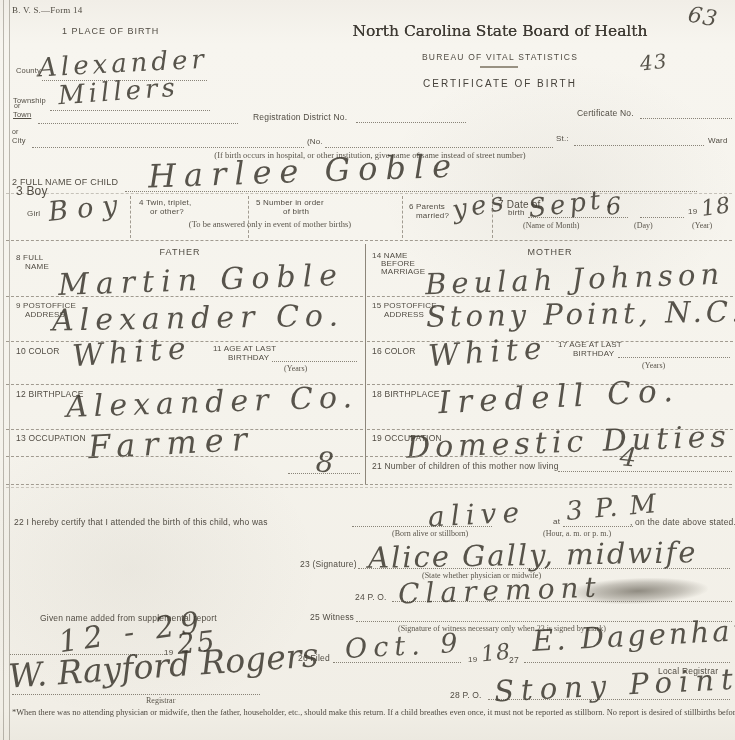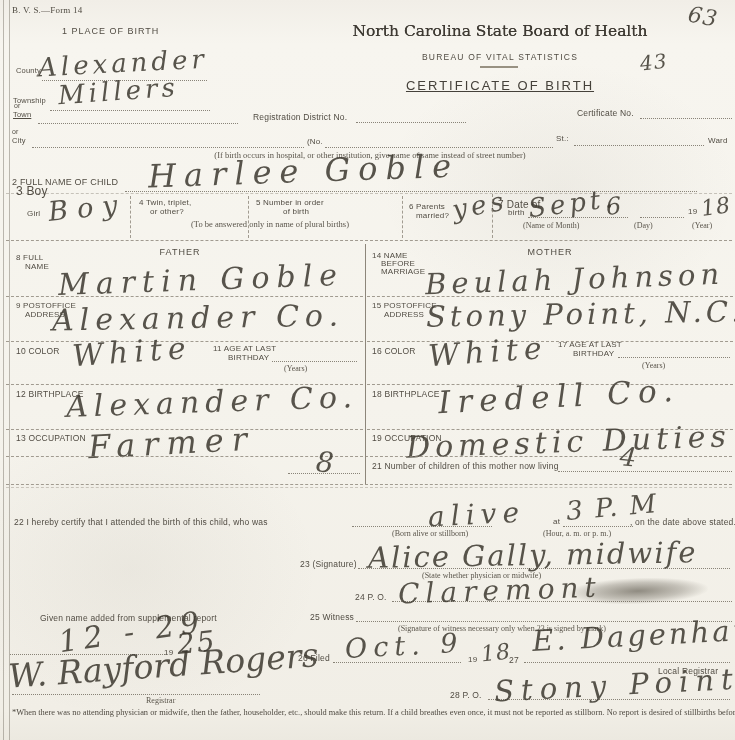--- a/index.html
+++ b/index.html
@@ -33,21 +33,21 @@
   <div class="abs edge" style="left:3px;top:0;width:5px;height:740px;"></div>
   <div class="abs stain" style="left:380px;top:60px;width:360px;height:260px;"></div>
   <div class="abs stain" style="left:-60px;top:420px;width:380px;height:300px;"></div>
 
   <span class="abs lbl serif" style="left:12px;top:5px;font-size:9px;">B. V. S.—Form 14</span>
 
   <span class="abs lbl" style="left:62px;top:26px;font-size:9px;letter-spacing:1px;">1 PLACE OF BIRTH</span>
   <div class="abs blackletter ctr" style="left:338px;top:22px;width:324px;font-size:15.5px;white-space:nowrap;">North Carolina State Board of Health</div>
   <div class="abs lbl ctr" style="left:400px;top:52px;width:200px;font-size:8.5px;letter-spacing:1.2px;">BUREAU OF VITAL STATISTICS</div>
   <div class="abs hsolid" style="left:480px;top:66px;width:38px;border-top-width:2px;"></div>
-  <div class="abs lbl ctr" style="left:405px;top:78px;width:190px;font-size:13px;letter-spacing:2px;color:#45413a;text-decoration:underline;">CERTIFICATE OF BIRTH</div>
+  <div class="abs lbl ctr" style="left:405px;top:78px;width:190px;font-size:10px;letter-spacing:2px;color:#45413a;">CERTIFICATE OF BIRTH</div>
   <span class="abs hw" style="left:688px;top:4px;font-size:22px;transform:rotate(10deg);letter-spacing:1px;">63</span>
   <span class="abs hw" style="left:640px;top:50px;font-size:20px;transform:rotate(-6deg);letter-spacing:1px;">43</span>
 
   <span class="abs lbl sm" style="left:16px;top:66px;">County</span>
   <div class="abs dots" style="left:42px;top:79px;width:165px;"></div>
   <span class="abs hw" style="left:38px;top:48px;font-size:26px;transform:rotate(-3deg);">Alexander</span>
 
   <span class="abs lbl sm" style="left:13px;top:96px;">Township</span>
   <div class="abs dots" style="left:50px;top:109px;width:160px;"></div>
   <span class="abs hw" style="left:58px;top:76px;font-size:26px;transform:rotate(-4deg);">Millers</span>
@@ -81,21 +81,21 @@
   <span class="abs lbl" style="left:27px;top:209px;font-size:8px;">Girl</span>
   <span class="abs hw" style="left:48px;top:192px;font-size:27px;transform:rotate(-6deg);letter-spacing:9px;">Boy</span>
   <div class="abs vdash" style="left:130px;top:196px;height:42px;"></div>
 
   <span class="abs lbl" style="left:139px;top:198px;font-size:8px;">4 Twin, triplet,</span>
   <span class="abs lbl" style="left:150px;top:207px;font-size:8px;">or other?</span>
   <div class="abs vdash" style="left:248px;top:196px;height:42px;"></div>
 
   <span class="abs lbl" style="left:256px;top:198px;font-size:8px;">5 Number in order</span>
   <span class="abs lbl" style="left:283px;top:207px;font-size:8px;">of birth</span>
-  <div class="abs cap ctr" style="left:136px;top:219px;width:268px;font-size:8.5px;">(To be answered only in name of plural births)</div>
+  <div class="abs cap ctr" style="left:136px;top:219px;width:268px;font-size:8.5px;">(To be answered only in event of mother births)</div>
   <div class="abs vdash" style="left:402px;top:196px;height:42px;"></div>
 
   <span class="abs lbl" style="left:409px;top:202px;font-size:8px;">6 Parents</span>
   <span class="abs lbl" style="left:416px;top:211px;font-size:8px;">married?</span>
   <span class="abs hw" style="left:452px;top:190px;font-size:26px;transform:rotate(-10deg);">yes</span>
   <div class="abs vdash" style="left:492px;top:194px;height:44px;"></div>
 
   <span class="abs lbl" style="left:498px;top:199px;font-size:10px;">7 Date of</span>
   <span class="abs lbl" style="left:508px;top:208px;font-size:8px;">birth</span>
   <div class="abs dots" style="left:528px;top:216px;width:100px;"></div>

